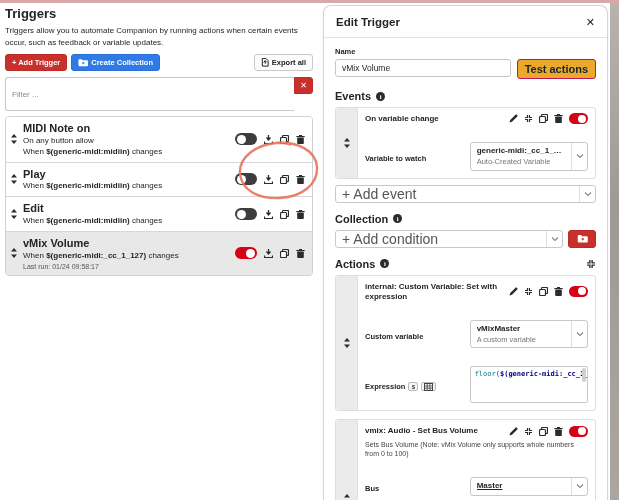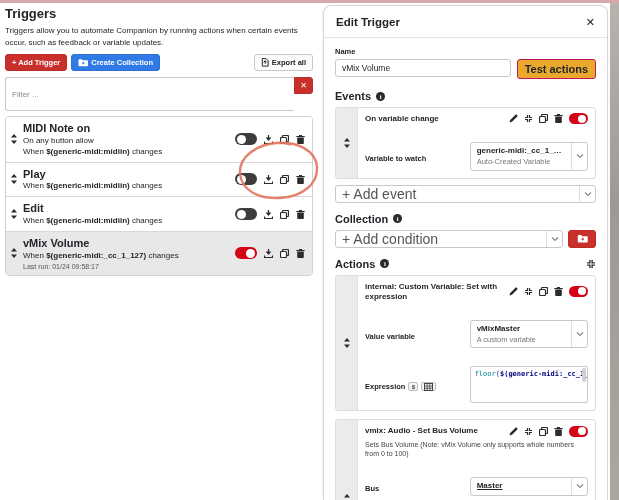--- a/index.html
+++ b/index.html
@@ -504,21 +504,21 @@
                 <svg width="9" height="9" viewBox="0 0 9 9">
                   <use href="#ic-trash"></use>
                 </svg>
               </span>
             <div class="tgl tgl-sm on">
                 <div class="knob"></div>
               </div>
           </div>
         </div>
         <div class="frow">
-          <div class="frow-label">Value variable</div>
+          <div class="frow-label">Custom variable</div>
           <div class="frow-ctl">
             <div class="selbox">
               <div class="selbox-txt">
                 <div class="sel-main">vMixMaster</div>
                 <div class="sel-sub">A custom variable</div>
               </div>
               <div class="sel-caret">
                   <svg width="8" height="6" viewBox="0 0 8 6">
                     <use href="#ic-caret"></use>
                   </svg>

